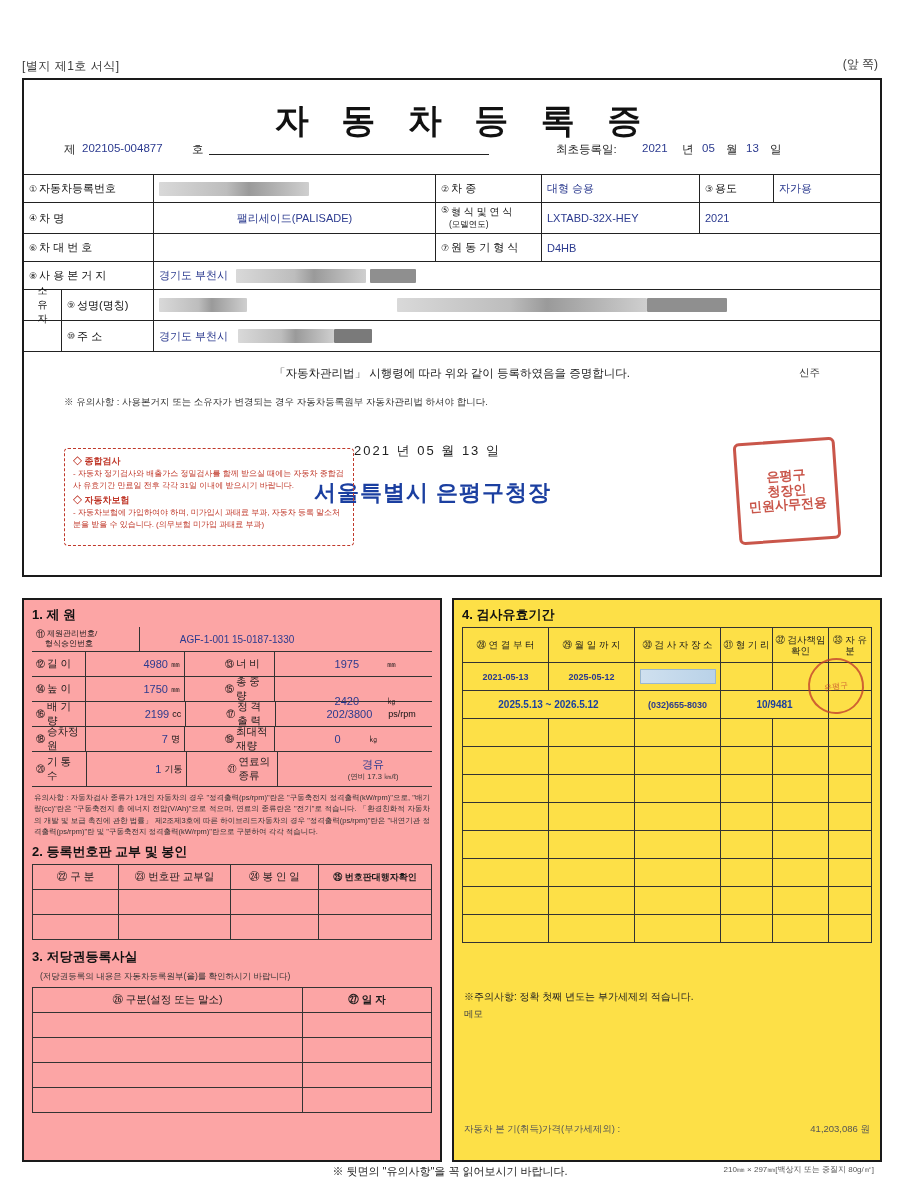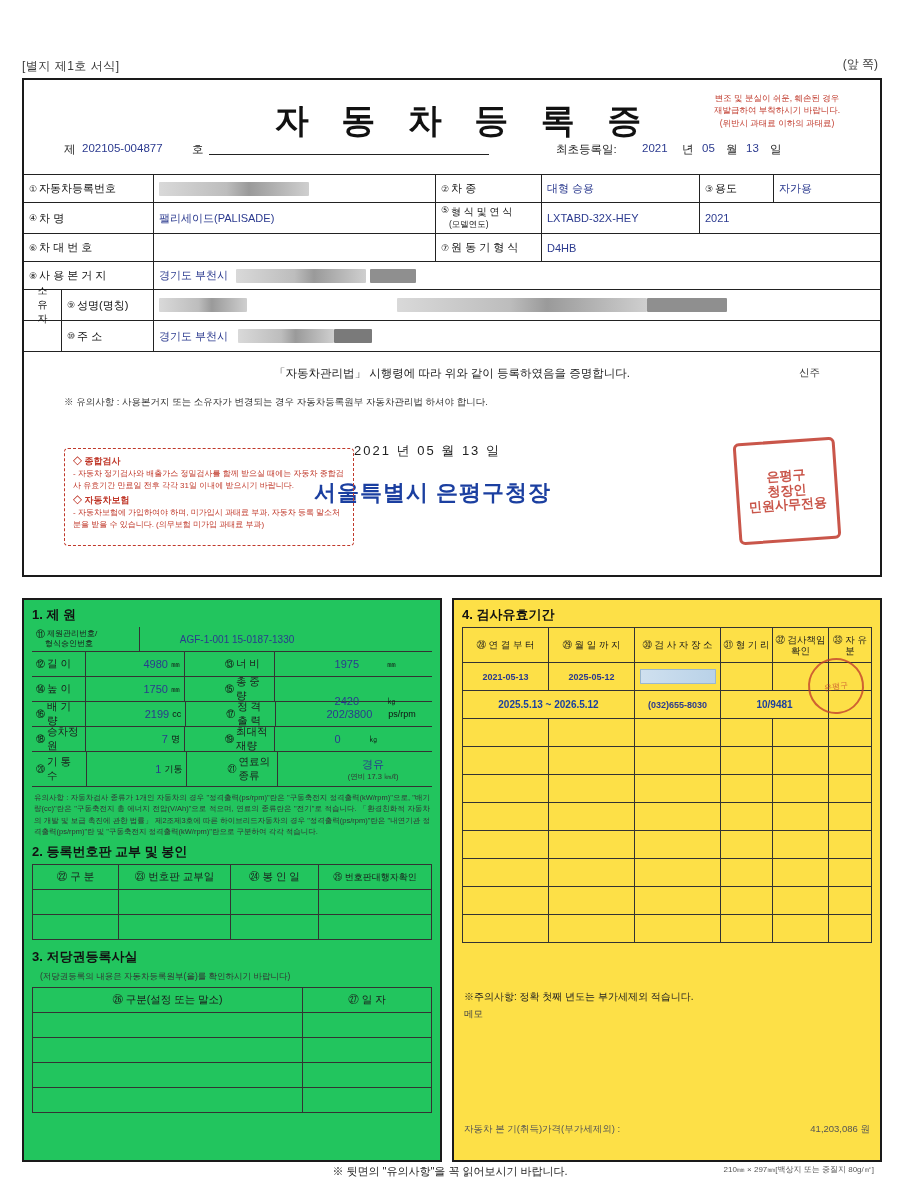--- a/index.html
+++ b/index.html
@@ -57,38 +57,38 @@
     text-align:center;line-height:1.15;transform:rotate(-4deg);opacity:.85;
   }
 
   .redbox{
     position:absolute;left:40px;top:368px;width:290px;height:98px;border:1.5px dashed #c0392b;border-radius:4px;
     padding:6px 8px;box-sizing:border-box;font-size:8px;line-height:1.45;color:#c0392b;
   }
   .redbox b{font-size:9px;}
 
   
-  .left-box{position:absolute;left:22px;top:598px;width:416px;height:560px;border:2px solid #1a1a1a;background:#22c55e;}
+  .left-box{position:absolute;left:22px;top:598px;width:416px;height:560px;border:2px solid #1a1a1a;background:#fca5a5;}
   .right-box{position:absolute;left:452px;top:598px;width:426px;height:560px;border:2px solid #1a1a1a;background:#fde047;}
 
   .sec-title{font-size:13px;font-weight:bold;color:#111;padding:6px 8px 3px 8px;}
   .spec-grid{margin:0 8px;}
   .srow{display:flex;border-top:1px solid #333;height:24px;align-items:center;font-size:10.5px;gap:36px;}
   .srow:first-child{border-top:none;}
   .sc{height:100%;display:flex;align-items:center;padding:0 4px;box-sizing:border-box;}
   .scb{border-right:1px solid #333;}
   .unit{font-size:9px;color:#111;margin-left:3px;}
 
   .smallnote{font-size:7.5px;line-height:1.5;color:#333;padding:5px 10px 0 10px;text-align:justify;}
 
   .plate-grid{margin:0 8px;border:1px solid #333;}
   .pgr{display:flex;height:24px;border-top:1px solid #333;font-size:10.5px;}
   .pgr:first-child{border-top:none;}
   .pgc{display:flex;align-items:center;justify-content:center;border-right:1px solid #333;height:100%;box-sizing:border-box;}
-  .pgc:last-child{border-right:none;}
+  .pgc:last-child{border-right:none;font-weight:bold;}
 
   .mort-note{font-size:8.5px;color:#333;padding:2px 10px 4px 16px;}
 
   
   .itab{margin:0 8px;border:1px solid #333;}
   .ihead{display:flex;height:34px;border-bottom:1px solid #333;font-size:9.5px;}
   .ih{display:flex;align-items:center;justify-content:center;text-align:center;border-right:1px solid #333;height:100%;box-sizing:border-box;line-height:1.2;}
   .ih:last-child{border-right:none;}
   .irow{display:flex;height:27px;border-bottom:1px solid #333;font-size:9.5px;}
   .ic{display:flex;align-items:center;justify-content:center;border-right:1px solid #333;height:100%;box-sizing:border-box;color:#2b3a8f;font-size:9px;font-weight:bold;}
@@ -112,23 +112,20 @@
 
 <div class="page">
 
   <div class="form-code">[별지 제1호 서식]</div>
   <div class="side-mark">(앞 쪽)</div>
 
   <div class="cert">
 
     <div class="cert-title">자 동 차 등 록 증</div>
 
-    <div class="notice-red">
-      변조 및 분실이 쉬운, 훼손된 경우<br>재발급하여 부착하시기 바랍니다.<br>(위반시 과태료 이하의 과태료)
-    </div>
 
     <div class="rowline" style="left:40px;top:62px;">제</div>
     <div class="rowline nval" style="left:58px;top:62px;">202105-004877</div>
     <div class="rowline" style="left:168px;top:62px;">호</div>
     <div style="position:absolute;left:185px;top:74px;width:280px;border-bottom:1px solid #222;"></div>
 
     <div class="rowline" style="left:532px;top:62px;">최초등록일:</div>
     <div class="rowline nval" style="left:618px;top:62px;">2021</div>
     <div class="rowline" style="left:658px;top:62px;">년</div>
     <div class="rowline nval" style="left:678px;top:62px;">05</div>
@@ -160,21 +157,21 @@
         <div class="c" style="width:106px;">
           <span class="val">자가용</span>
         </div>
       </div>
 
       <div class="r" style="height:30px;">
         <div class="c cb" style="width:130px;">
           <span class="num">④</span>
             <span class="lbl">차        명</span>
         </div>
-        <div class="c cb" style="width:282px;">
+        <div class="c cb" style="width:282px;justify-content:center;">
           <span class="val">팰리세이드(PALISADE)</span>
         </div>
         <div class="c cb" style="width:106px;flex-direction:column;align-items:flex-start;justify-content:center;">
           <div><span class="num">⑤</span><span class="lbl" style="font-size:10px;">형 식 및 연 식</span></div>
           <div style="font-size:8.5px;margin-left:8px;">(모델연도)</div>
         </div>
         <div class="c cb" style="width:158px;">
           <span class="val">LXTABD-32X-HEY</span>
         </div>
         <div class="c" style="width:180px;">

